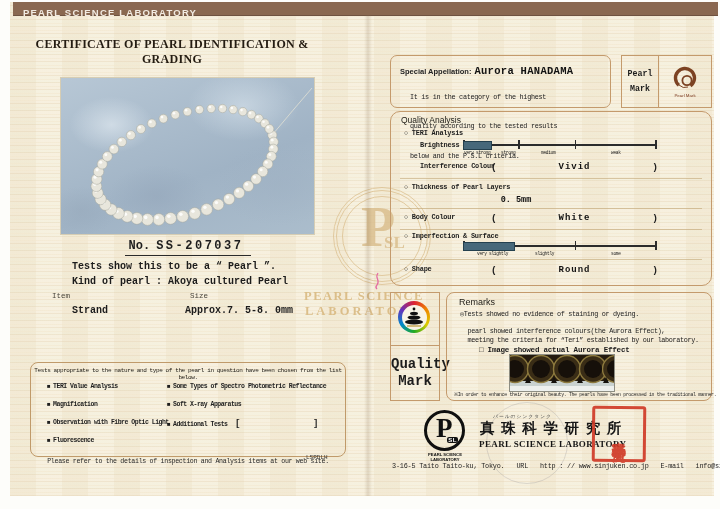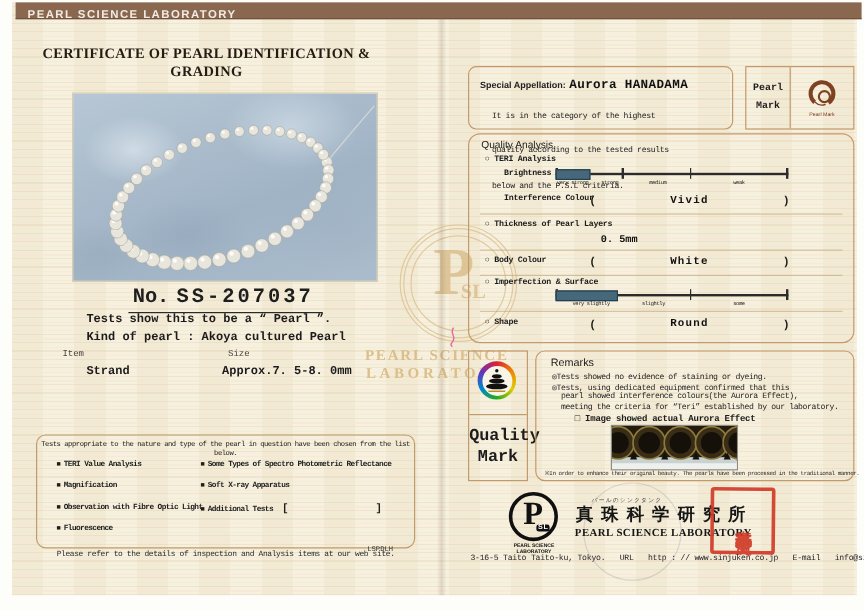--- a/index.html
+++ b/index.html
@@ -28,21 +28,21 @@
     letter-spacing:.3px;color:#241c12;}
   .photo{position:absolute;left:60px;top:77px;width:253px;height:156px;border:1px solid #d6cdb4;
     background:
       radial-gradient(60px 40px at 20% 30%, rgba(236,243,248,.55), rgba(0,0,0,0) 70%),
       radial-gradient(80px 50px at 72% 18%, rgba(226,236,243,.5), rgba(0,0,0,0) 70%),
       radial-gradient(70px 45px at 38% 76%, rgba(148,166,186,.55), rgba(0,0,0,0) 70%),
       radial-gradient(90px 60px at 86% 68%, rgba(158,176,194,.5), rgba(0,0,0,0) 70%),
       radial-gradient(50px 35px at 8% 85%, rgba(150,168,186,.5), rgba(0,0,0,0) 70%),
       linear-gradient(160deg,#b7c7d5,#a0b3c5 60%,#abbdcc);}
   .no-line{position:absolute;left:10px;top:239px;width:356px;text-align:center;
-    font-weight:bold;font-size:17px;color:#1e1e1e;}
+    font-weight:bold;font-size:12px;color:#1e1e1e;}
   .no-line .nowrap{border-bottom:1.3px solid #2a2a2a;padding:0 8px 2px 4px;}
   .no-num{letter-spacing:2.5px;margin-left:6px;}
   .stmt{position:absolute;left:72px;font-weight:bold;font-size:10px;color:#1c1c1c;}
   .lbl-sm{position:absolute;font-size:7.5px;color:#4a463c;}
   .val-md{position:absolute;font-weight:bold;font-size:10px;color:#1c1c1c;}
 
   
   .wm-circle{position:absolute;left:333px;top:187px;width:90px;height:90px;border:4px double #dcc191;
     border-radius:50%;opacity:.8;}
   .wm-circle .inner-ring{position:absolute;inset:5px;border:1px solid #dcc191;border-radius:50%;}
@@ -395,21 +395,20 @@
       </svg>
     </div>
     <div class="qm-divider"></div>
     <div class="qm-word" style="top:63px;">Quality</div>
     <div class="qm-word" style="top:80px;">Mark</div>
   </div>
 
   <div class="rbox rm-box">
     <div class="rm-title">Remarks</div>
     <div class="rm-line" style="top:17px;">◎Tests showed no evidence of staining or dyeing.</div>
-    <div class="rm-line" style="top:25.5px;">◎Tests, using dedicated equipment confirmed that this</div>
     <div class="rm-line" style="top:34px;">  pearl showed interference colours(the Aurora Effect),</div>
     <div class="rm-line" style="top:42.5px;">  meeting the criteria for “Teri” established by our laboratory.</div>
     <div class="rm-caption">□ Image showed actual Aurora Effect</div>
     <div class="aurora">
       <svg width="104" height="36" viewBox="0 0 104 36">
         <rect x="0" y="0" width="104" height="29" fill="#241a0e"></rect>
         <rect x="0" y="26" width="104" height="6" fill="#c9d2d0"></rect>
         <rect x="0" y="31" width="104" height="5" fill="#edf0ed"></rect>
         <g>
           <circle cx="5" cy="14" r="13.5" fill="#3a2d16" stroke="#8d7a3e" stroke-width="1.4"></circle>

